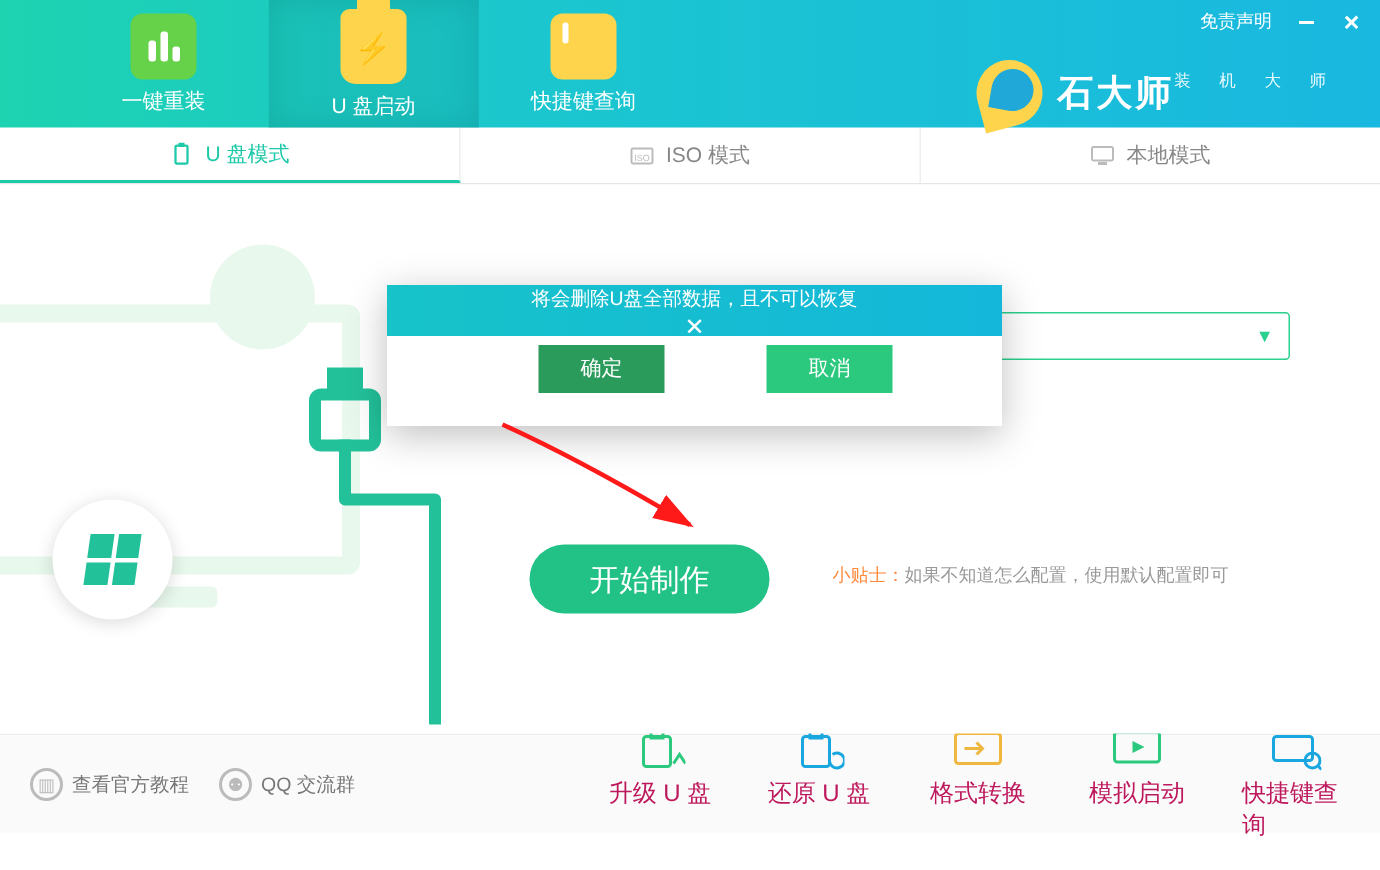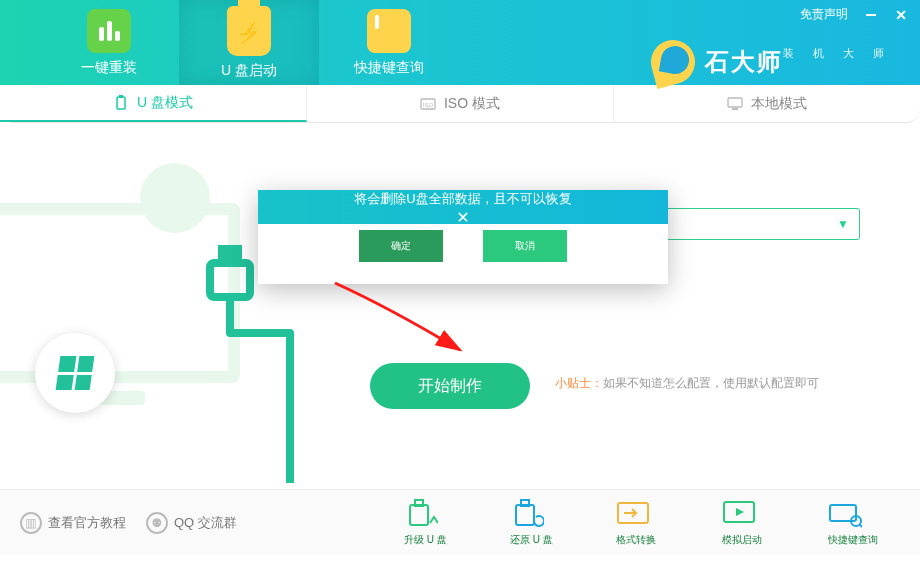--- a/index.html
+++ b/index.html
@@ -44,21 +44,21 @@
 
   .brand { position:absolute; right:28px; top:40px; display:flex; align-items:center; gap:10px; color:#fff; }
   .brand-mark { width:44px; height:44px; position:relative; }
   .brand-mark::before { content:""; position:absolute; inset:0; border-radius:50% 50% 50% 0; background:#ffd44d; transform:rotate(-15deg);}
   .brand-mark::after { content:""; position:absolute; inset:6px 0 0 10px; width:28px; height:28px; border-radius:50% 50% 50% 0; background:#1fa8d8; transform:rotate(10deg);}
   .brand-text { display:flex; flex-direction:row; }
   .brand-title { font-size:24px; font-weight:bold; letter-spacing:2px; }
   .brand-sub { font-size:11px; letter-spacing:8px; opacity:.9; }
 
   
-  .modes { display:flex; height:38px; border-bottom:1px solid #e6e6e6;border-radius:14px; }
+  .modes { display:flex; height:38px; border-bottom:1px solid #e6e6e6; }
   .mode { flex:1; display:flex; align-items:center; justify-content:center; gap:8px; font-size:14px; color:#888; cursor:pointer; border-right:1px solid #eee; }
   .mode:last-child{border-right:none;}
   .mode.active { color:#1cc9a8; border-bottom:2px solid #1cc9a8; background:#fff; }
   .mode .mico { width:16px; height:16px; display:inline-block; }
 
   
   .stage { position:relative; height:calc(580px - 110px - 38px - 66px); background:#fff; overflow:hidden; }
 
   
   .deco-monitor {
@@ -78,53 +78,53 @@
 
   
   .dropdown {
     position:absolute; right:60px; top:85px; width:260px; height:32px;
     border:1px solid #2bcf90; border-radius:3px; display:flex; align-items:center;
     justify-content:space-between; padding:0 10px; color:#2bcf90; font-size:13px; background:#fff;
   }
   .dropdown .caret { color:#2bcf90; font-size:12px; }
 
   .start-btn {
-    position:absolute; left:370px; top:240px; width:160px; height:46px; border-radius:23px;
+    position:absolute; left:353px; top:240px; width:160px; height:46px; border-radius:23px;
     background:#22c286; color:#fff; display:flex; align-items:center; justify-content:center;
-    font-size:16px; cursor:pointer; border:none;
+    font-size:20px; cursor:pointer; border:none;
   }
   .tip { position:absolute; left:555px; top:252px; font-size:12px; color:#999; }
   .tip b { color:#ff8a3c; font-weight:normal; }
 
   
   .footer {
     height:66px; border-top:1px solid #eee; display:flex; align-items:center;
     justify-content:space-between; padding:0 20px; background:#fafafa;
   }
   .f-left { display:flex; gap:20px; }
   .chip { display:flex; align-items:center; gap:6px; color:#777; font-size:13px; cursor:pointer;}
   .chip .ci { width:22px; height:22px; border:2px solid #bbb; border-radius:50%; display:flex; align-items:center; justify-content:center; font-size:12px; color:#bbb;}
   .f-right { display:flex; gap:34px; }
-  .tool { display:flex; flex-direction:column; align-items:flex-start; gap:4px; font-size:10px; color:#15803d; cursor:pointer; width:72px;}
+  .tool { display:flex; flex-direction:column; align-items:center; gap:4px; font-size:16px; color:#be185d; cursor:pointer; width:72px;}
   .tool svg { width:34px; height:30px; }
 
   
   .modal {
     position:absolute; left:258px; top:190px; width:410px; background:#fff;
     box-shadow:0 6px 24px rgba(0,0,0,.25); z-index:50;
   }
   .modal-h {
     height:34px; background:linear-gradient(90deg,#17c3c9,#14b7da);
     color:#fff; display:flex; align-items:center; justify-content:space-between;
     padding:0 12px; font-size:13px;flex-direction:column;
   }
   .modal-h .close { cursor:pointer; font-size:16px; }
   .modal-b { padding:22px 26px 16px; font-size:13px; color:#444; line-height:1.9; }
   .modal-f { display:flex; justify-content:center; gap:40px; padding:6px 0 22px; }
-  .mbtn { width:84px; height:32px; border:none; color:#fff; font-size:10px; cursor:pointer; }
+  .mbtn { width:84px; height:32px; border:none; color:#fff; font-size:14px; cursor:pointer;margin-left:28px; }
   .ok { background:#2a9b5a; }
   .cancel { background:#2bc97e; }
 
   
   .arrow { position:absolute; left:330px; top:278px; z-index:60; pointer-events:none; }
 </style>
 </head>
 <body>
 
 <div class="header">

